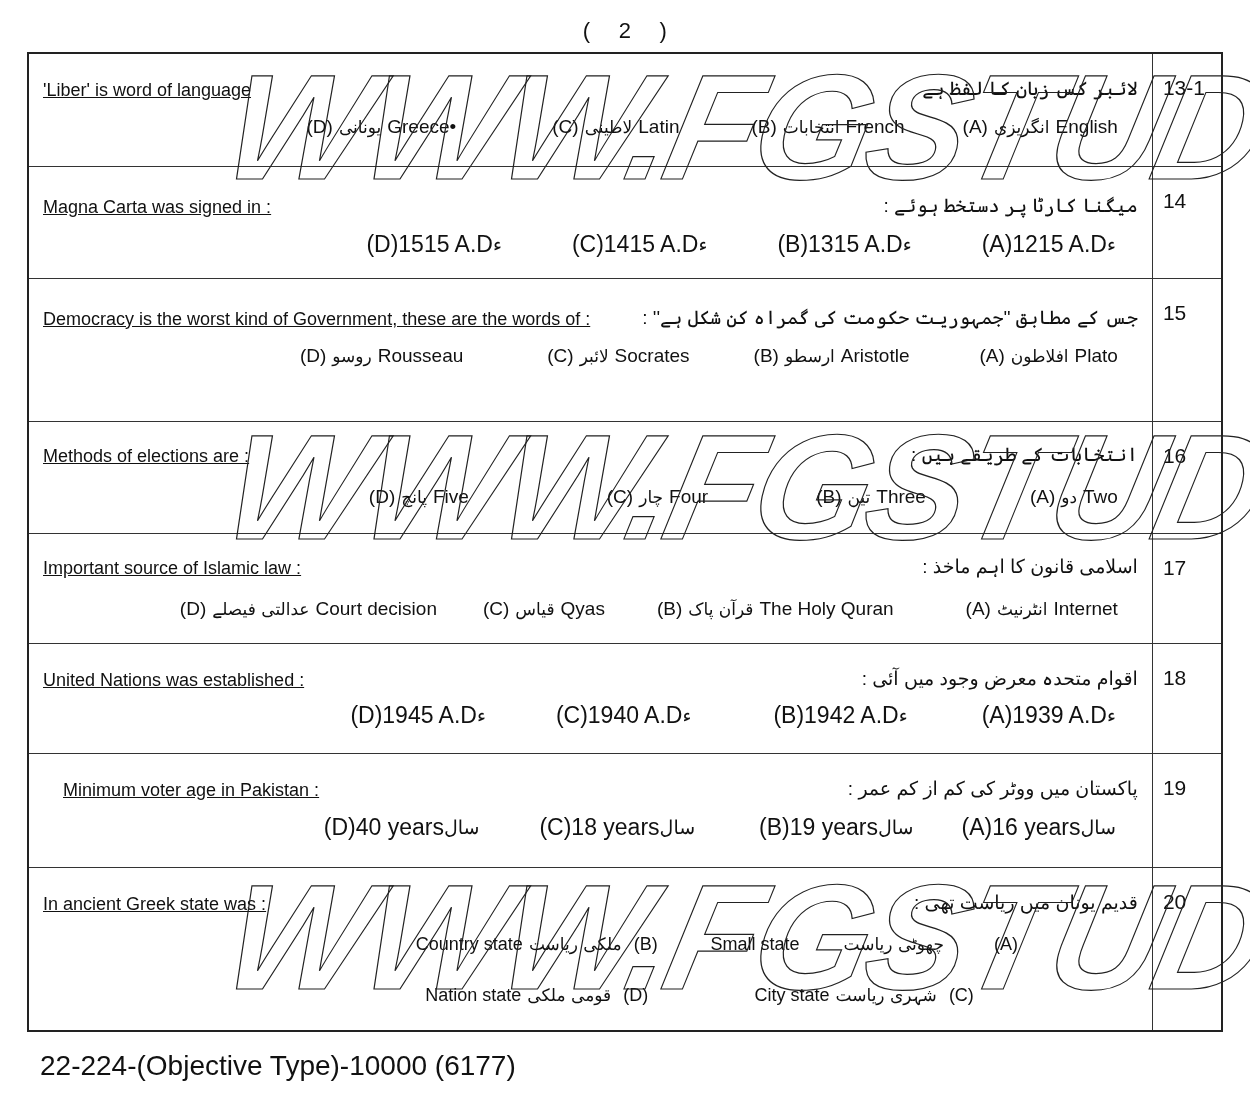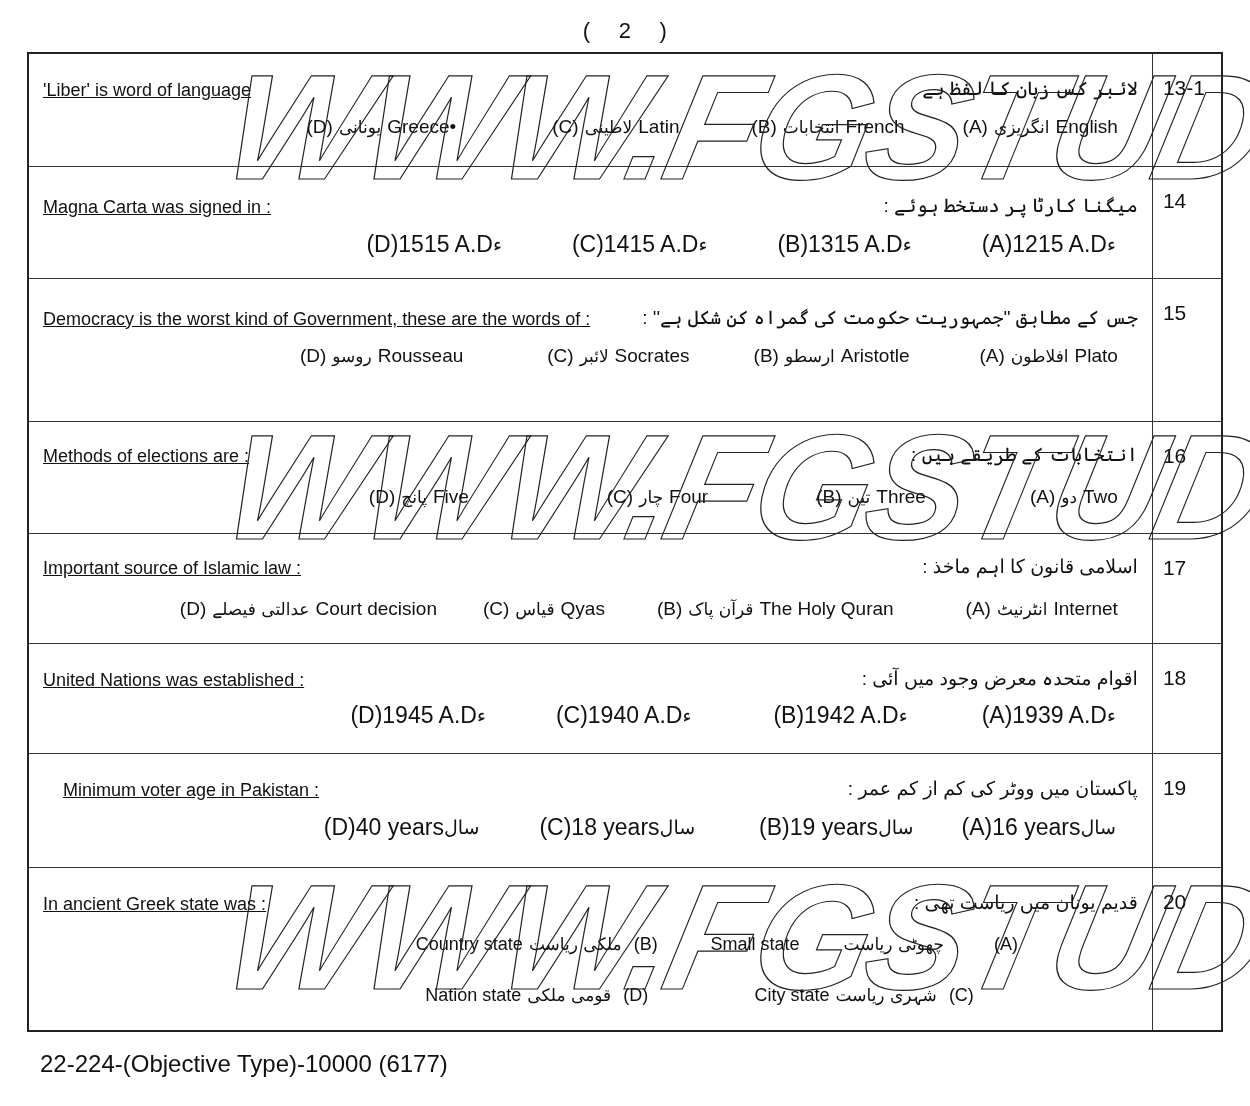--- a/index.html
+++ b/index.html
@@ -29,21 +29,21 @@
       display: flex; flex-direction: row-reverse; justify-content: flex-start; gap: 0;
       padding-right: 20px; font-size: 19px; margin-top: 16px;
     }
     .opt { display: flex; align-items: center; white-space: nowrap; }
     .opt .lbl { margin-left: 12px; }
     .opt .ut { font-family: "DejaVu Serif", serif; font-size: 17px; direction: rtl; margin: 0 6px; }
     .opts.big { font-size: 23px; }
     .opts.big .opt .ut { font-size: 19px; }
     .grid2 { display: grid; grid-template-columns: 1fr 1fr; row-gap: 30px; padding: 14px 110px 16px 330px; font-size: 18px; }
     .grid2 .opt { justify-content: center; }
-    .footer { position: absolute; left: 40px; top: 1050px; font-size: 24px; }
+    .footer { position: absolute; left: 40px; top: 1050px; font-size: 28px; }
     .watermark {
       position: absolute; font-family: "Liberation Sans", sans-serif; font-weight: bold; font-style: italic;
       font-size: 150px; color: transparent; -webkit-text-stroke: 1.2px #222; letter-spacing: -4px;
       pointer-events: none; transform: skewX(-12deg); white-space: nowrap; line-height: 1;
     }
   </style>
 </head>
 <body>
 
 <div class="page-num">

